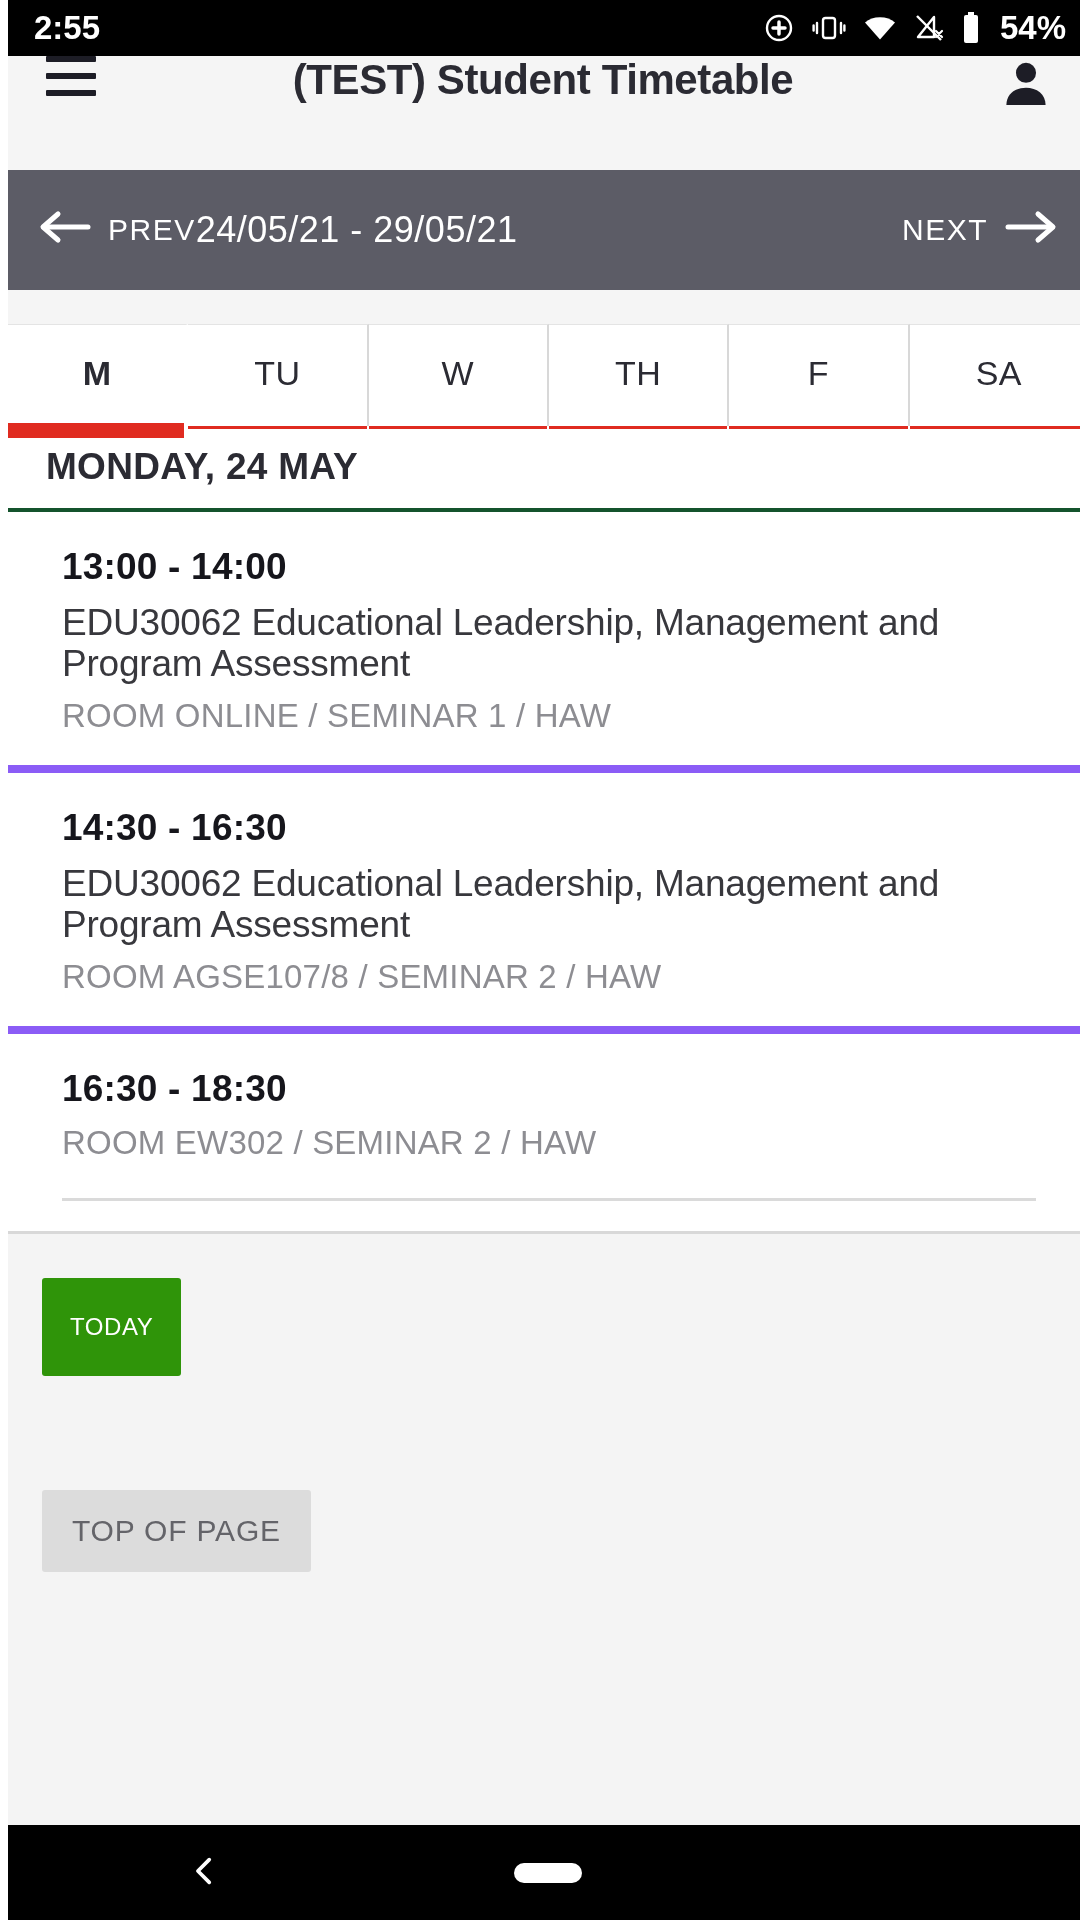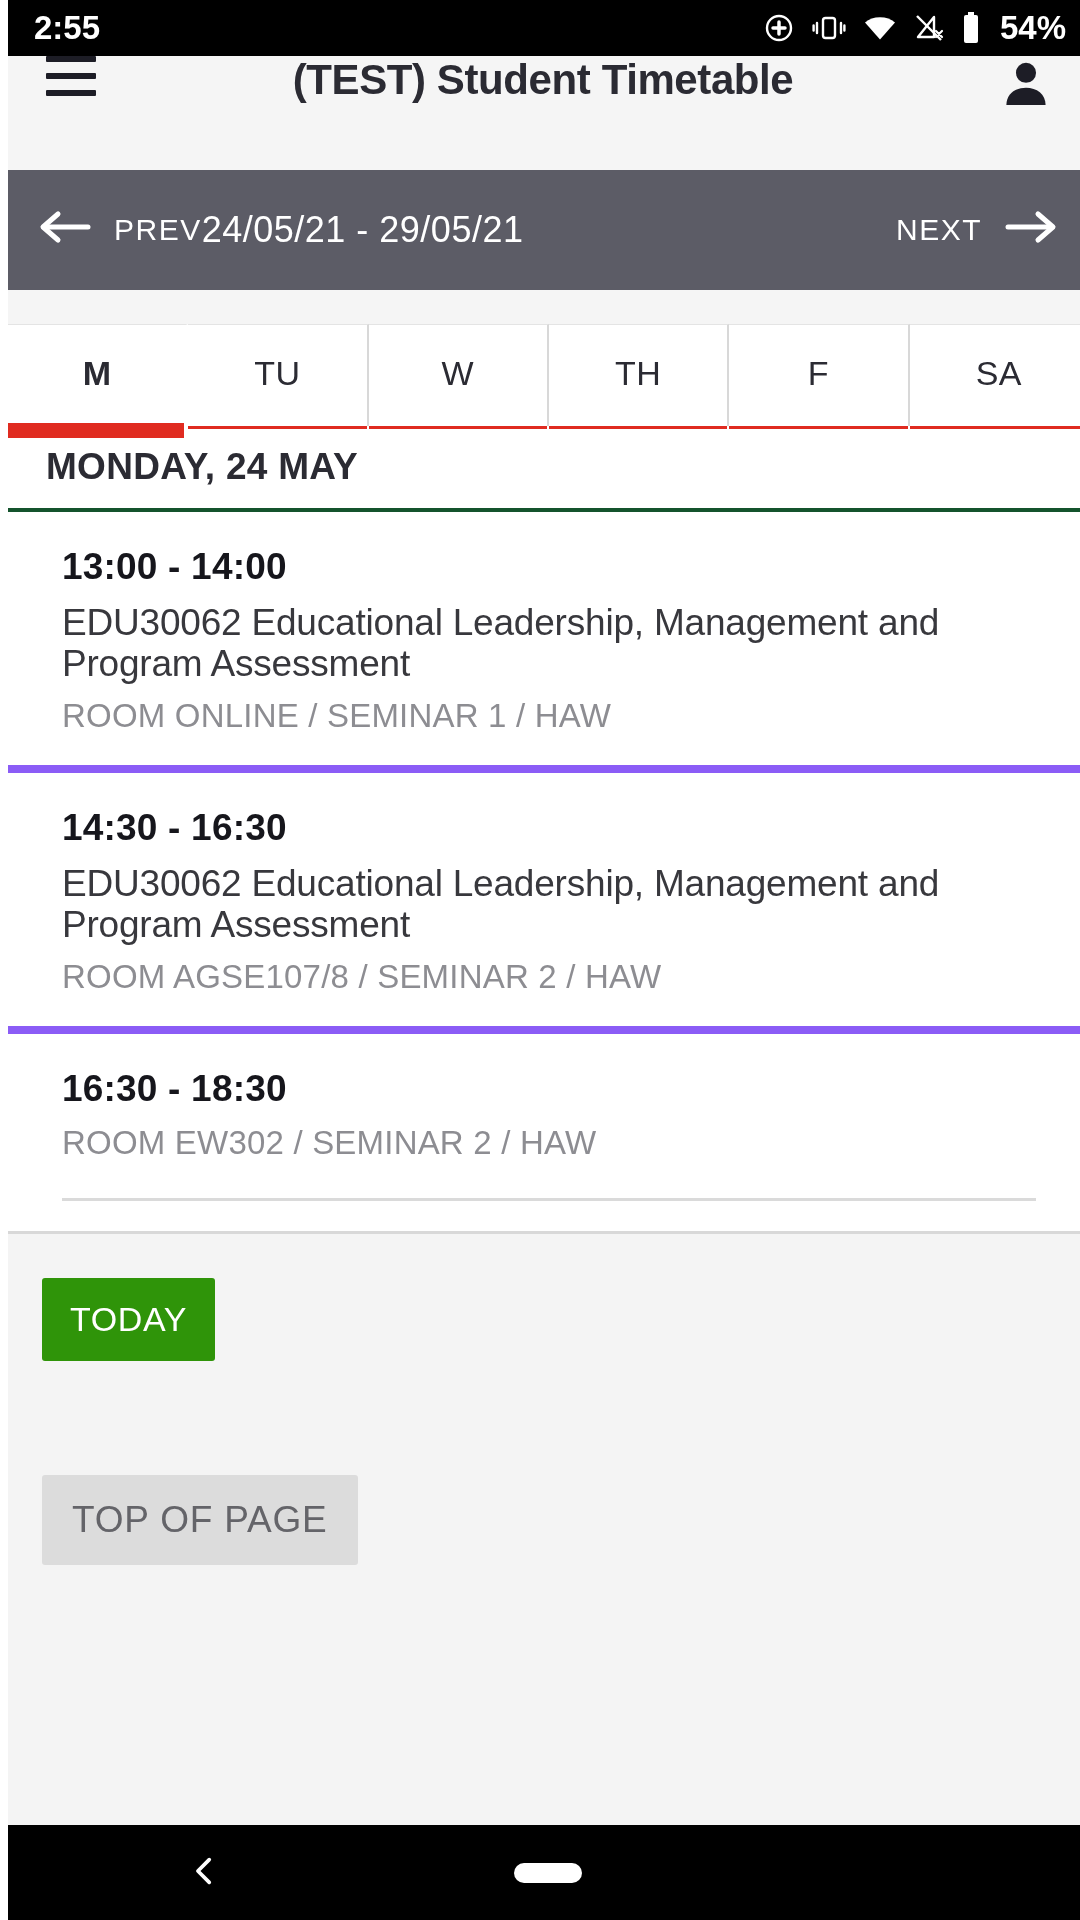--- a/index.html
+++ b/index.html
@@ -90,21 +90,21 @@
     flex: 0 0 120px;
     background: #5c5c66;
     color: #ffffff;
     display: flex;
     align-items: center;
     padding: 0 30px;
   }
   .nav-btn {
     display: flex;
     align-items: center;
-    gap: 22px;
+    gap: 16px;
     cursor: pointer;
     font-size: 30px;
     letter-spacing: 1.5px;
     color: #ffffff;
   }
   .nav-range {
     flex: 1;
     text-align: left;
     font-size: 36px;
     letter-spacing: 0.5px;
@@ -214,34 +214,34 @@
     background: #f4f4f4;
     border-top: 3px solid #d8d8d8;
     padding: 44px 34px 0 34px;
     display: flex;
     flex-direction: column;
   }
   .today-btn {
     align-self: flex-start;
     background: #2f9409;
     color: #ffffff;
-    font-size: 34px;
+    font-size: 24px;
     letter-spacing: 0.6px;
-    padding: 22px 28px;
+    padding: 35px 28px;
     border: none;
     border-radius: 3px;
     cursor: pointer;
     font-family: "Liberation Sans", sans-serif;
   }
   .top-btn {
     align-self: flex-start;
     margin-top: 114px;
     background: #dcdcdc;
     color: #646469;
-    font-size: 37px;
+    font-size: 30px;
     letter-spacing: 0.8px;
     padding: 24px 30px;
     border: none;
     border-radius: 3px;
     cursor: pointer;
     font-family: "Liberation Sans", sans-serif;
   }
 
   
   .sys-nav {

